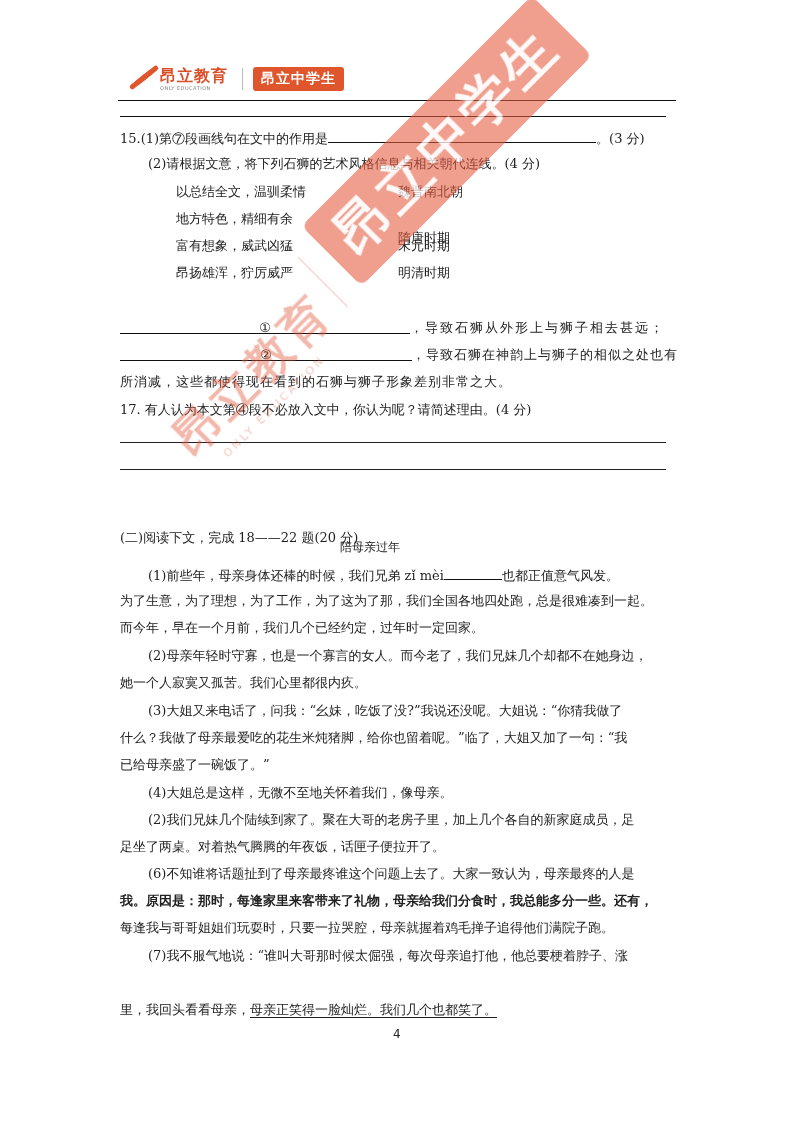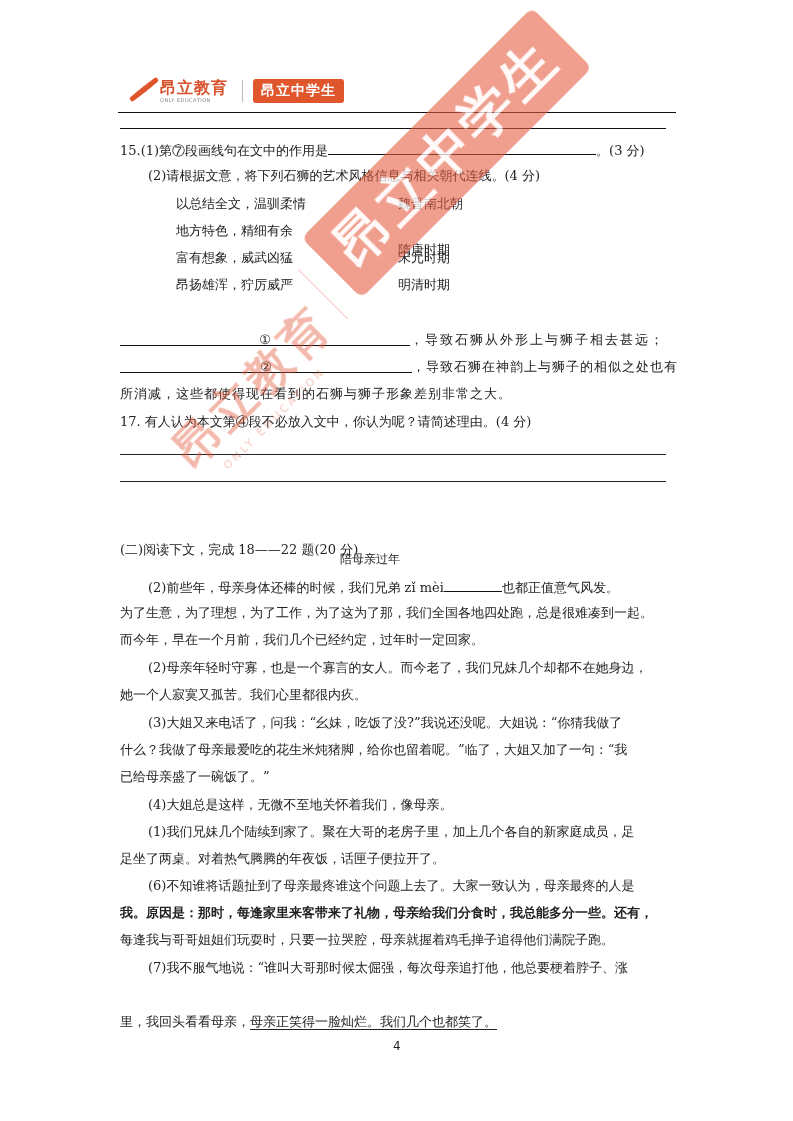--- a/index.html
+++ b/index.html
@@ -1,20 +1,20 @@
 <!DOCTYPE html>
 <html><head>
 <meta charset="utf-8">
 <style>
   html, body { margin: 0; padding: 0; }
   body {
     width: 793px; height: 1121px; background: #ffffff; position: relative; overflow: hidden;
     font-family: "DejaVu Serif", "Liberation Serif", serif; color: #222;
   }
-  .page { position: absolute; left: 0; top: 16px; width: 793px; height: 849px; }
+  .page { position: absolute; left: 0; top: 4px; width: 793px; height: 849px; }
   .header { position: absolute; left: 126px; top: 60px; height: 30px; display: flex; align-items: center; }
   .logo-mark { width: 30px; height: 24px; position: relative; margin-right: 4px; }
   .logo-mark span { position: absolute; display: block; height: 5px; width: 22px; background: #e0562c; border-radius: 3px; transform: rotate(-38deg); }
   .logo-text { display: flex; flex-direction: column; line-height: 1; }
   .logo-cn { font-family: "DejaVu Sans", sans-serif; font-size: 16px; font-weight: bold; color: #d9502a; letter-spacing: 1px; }
   .logo-en { font-family: "DejaVu Sans", sans-serif; font-size: 5px; color: #888; margin-top: 2px; letter-spacing: 0.5px; }
   .logo-sep { width: 1px; height: 22px; background: #bbb; margin: 0 10px 0 14px; }
   .logo-badge { background: #e0562c; color: #fff; font-family: "DejaVu Sans", sans-serif; font-weight: bold; font-size: 14px; padding: 3px 8px; border-radius: 3px; letter-spacing: 1px; }
   .rule { position: absolute; height: 1px; background: #111; }
   .line { position: absolute; font-size: 13px; white-space: nowrap; line-height: 16px; }
@@ -74,35 +74,35 @@
   <div class="line" style="left:120px;top:370px;letter-spacing:1px;">所消减，这些都使得现在看到的石狮与狮子形象差别非常之大。</div>
 
   <div class="line" style="left:120px;top:398px;">17. 有人认为本文第④段不必放入文中，你认为呢？请简述理由。(4 分)</div>
   <div class="answer-line" style="left:120px;top:438px;width:546px;"></div>
   <div class="answer-line" style="left:120px;top:465px;width:546px;"></div>
 
   <div class="line" style="left:120px;top:507px;margin-top:19px;">(二)阅读下文，完成 18——22 题(20 分)</div>
   <div class="title" style="left:340px;top:535px;">陪母亲过年</div>
 
   <div class="line" style="left:148px;top:562px;">
-    <span>(2)前些年，母亲身体还棒的时候，我们兄弟 zǐ   mèi</span><span class="blank" style="width:58px;"></span><span>也都正值意气风发。</span>
+    <span>(1)前些年，母亲身体还棒的时候，我们兄弟 zǐ   mèi</span><span class="blank" style="width:58px;"></span><span>也都正值意气风发。</span>
   </div>
   <div class="line" style="left:120px;top:616px;">而今年，早在一个月前，我们几个已经约定，过年时一定回家。</div>
   <div class="line" style="left:120px;top:589px;">为了生意，为了理想，为了工作，为了这为了那，我们全国各地四处跑，总是很难凑到一起。</div>
 
   <div class="line" style="left:148px;top:644px;">(2)母亲年轻时守寡，也是一个寡言的女人。而今老了，我们兄妹几个却都不在她身边，</div>
   <div class="line" style="left:120px;top:671px;">她一个人寂寞又孤苦。我们心里都很内疚。</div>
 
   <div class="line" style="left:148px;top:699px;">(3)大姐又来电话了，问我：“幺妹，吃饭了没?”我说还没呢。大姐说：“你猜我做了</div>
   <div class="line" style="left:120px;top:726px;">什么？我做了母亲最爱吃的花生米炖猪脚，给你也留着呢。”临了，大姐又加了一句：“我</div>
   <div class="line" style="left:120px;top:753px;">已给母亲盛了一碗饭了。”</div>
 
   <div class="line" style="left:148px;top:781px;">(4)大姐总是这样，无微不至地关怀着我们，像母亲。</div>
 
-  <div class="line" style="left:148px;top:808px;">(1)我们兄妹几个陆续到家了。聚在大哥的老房子里，加上几个各自的新家庭成员，足</div>
+  <div class="line" style="left:148px;top:808px;">(2)我们兄妹几个陆续到家了。聚在大哥的老房子里，加上几个各自的新家庭成员，足</div>
   <div class="line" style="left:120px;top:835px;">足坐了两桌。对着热气腾腾的年夜饭，话匣子便拉开了。</div>
 
   <div class="line" style="left:148px;top:862px;text-align:center;">(6)不知谁将话题扯到了母亲最疼谁这个问题上去了。大家一致认为，母亲最疼的人是</div>
   <div class="line" style="left:120px;top:889px;font-weight:bold;">我。原因是：那时，每逢家里来客带来了礼物，母亲给我们分食时，我总能多分一些。还有，</div>
   <div class="line" style="left:120px;top:916px;">每逢我与哥哥姐姐们玩耍时，只要一拉哭腔，母亲就握着鸡毛掸子追得他们满院子跑。</div>
 
   <div class="line" style="left:148px;top:944px;">(7)我不服气地说：“谁叫大哥那时候太倔强，每次母亲追打他，他总要梗着脖子、涨</div>
   <div class="line" style="left:120px;top:998px;">
     <span>里，我回头看看母亲，</span><span class="underlined">母亲正笑得一脸灿烂。我们几个也都笑了。</span>
   </div>

